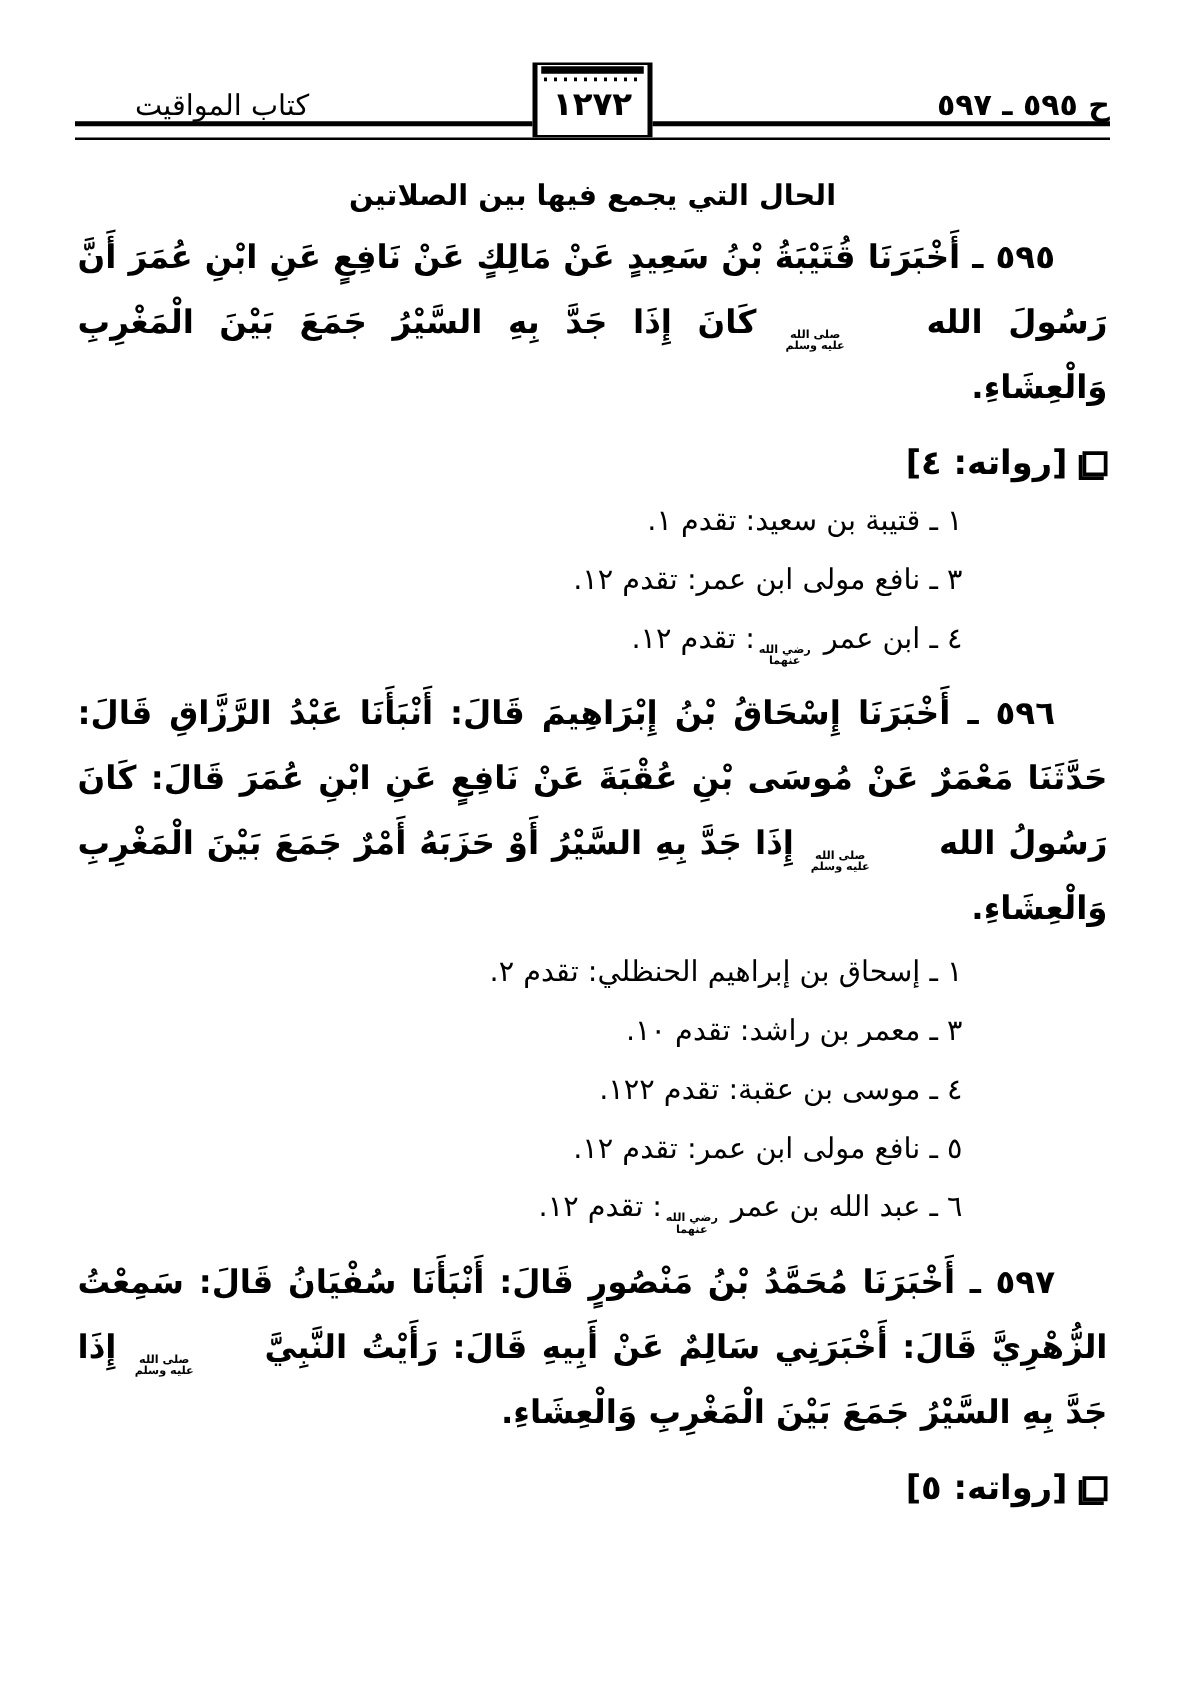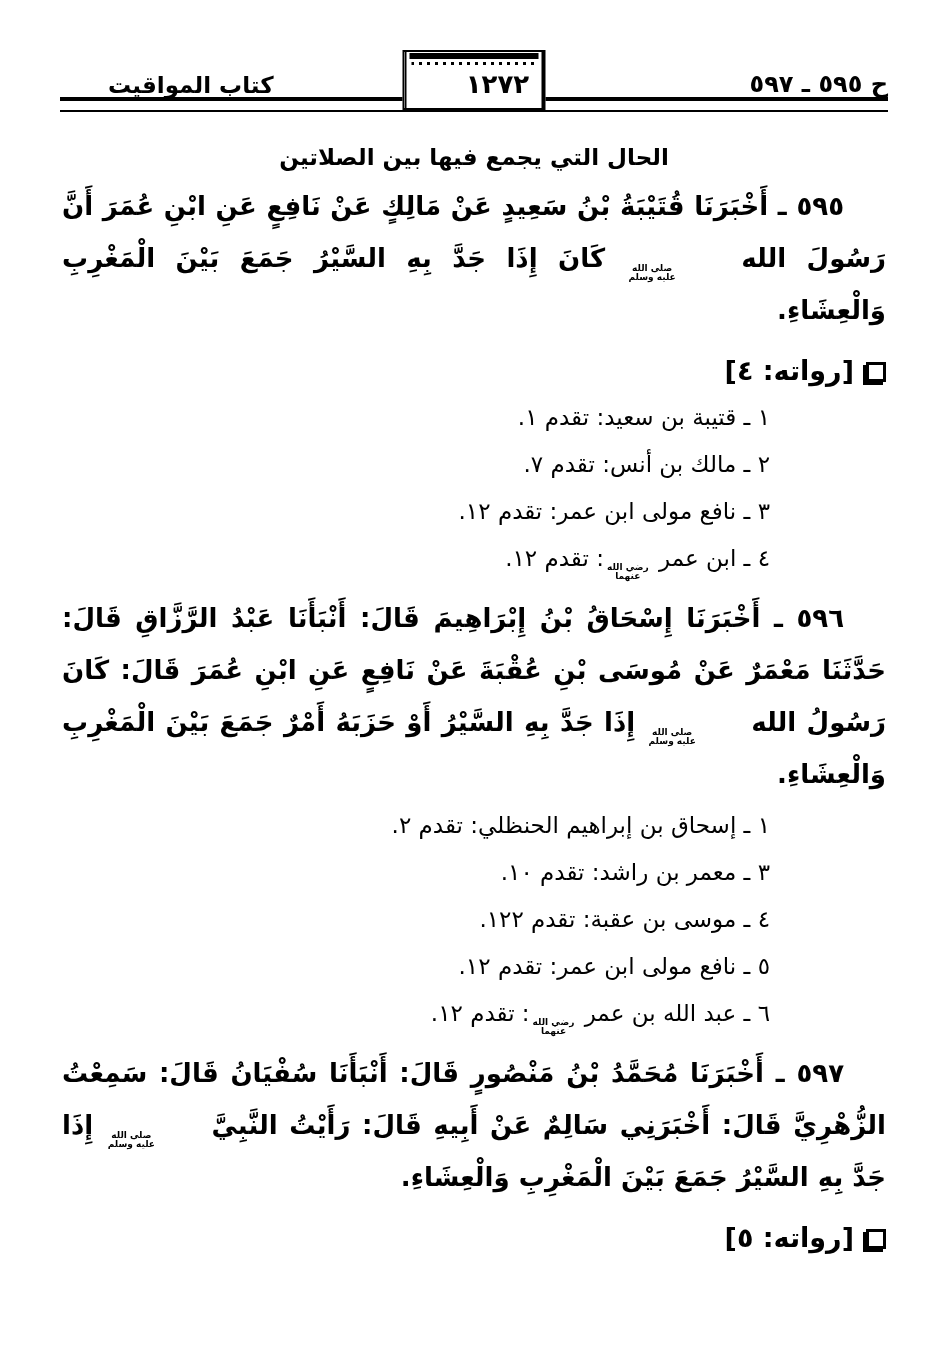--- a/index.html
+++ b/index.html
@@ -10,26 +10,26 @@
     color:#000;
     font-family:"DejaVu Sans", sans-serif;
     overflow:hidden;
     margin:0 auto;
   }
   
   .hdr{position:relative;height:114px;margin:0 60px;}
   .hdr-rule{position:absolute;bottom:2px;left:0;right:0;height:9px;
     border-top:4px solid #000;border-bottom:2px solid #000;}
   .hdr-right{position:absolute;right:0;bottom:16px;font-weight:bold;font-size:24px;direction:rtl;margin-left:44px;}
-  .hdr-left{position:absolute;left:48px;bottom:16px;font-weight:bold;font-size:23px;direction:rtl;}
+  .hdr-left{position:absolute;left:48px;bottom:16px;font-weight:normal;font-size:23px;direction:rtl;}
   .pagenum-box{
     position:absolute;left:50%;transform:translateX(-50%);bottom:4px;
     width:92px;height:56px;background:#fff;border:2px solid #000;
     box-shadow:inset 4px 0 0 -2px #000, inset -4px 0 0 -2px #000;
-    text-align:center;z-index:2;padding-left:47px;
+    text-align:center;z-index:2;
   }
   .pagenum-box::before{content:"";position:absolute;top:1px;left:5px;right:5px;height:6px;background:#000;}
   .pagenum-box::after{content:"";position:absolute;top:10px;left:7px;right:7px;height:3px;
     background:repeating-linear-gradient(90deg,#000 0 3px,transparent 3px 8px);}
   .pagenum{display:block;margin-top:17px;font-weight:bold;font-size:26px;letter-spacing:2px;}
   
   .content{margin:0 62px;direction:rtl;}
   .title{text-align:center;font-weight:bold;font-size:23px;margin:30px 0 8px;}
   .hadith{
     font-weight:bold;font-size:26px;line-height:52px;
@@ -63,21 +63,20 @@
     <h1 class="title">الحال التي يجمع فيها بين الصلاتين</h1>
     <div id="sections">
   <section>
     <p class="hadith"><span>٥٩٥ ـ أَخْبَرَنَا قُتَيْبَةُ بْنُ سَعِيدٍ عَنْ مَالِكٍ عَنْ نَافِعٍ عَنِ ابْنِ عُمَرَ أَنَّ رَسُولَ الله </span><span class="hon">
               <span>صلى الله</span>
               <span>عليه وسلم</span>
             </span><span> كَانَ إِذَا جَدَّ بِهِ السَّيْرُ جَمَعَ بَيْنَ الْمَغْرِبِ وَالْعِشَاءِ.</span></p>
     <div class="rlabel"><span class="sq"></span><span>[رواته: ٤]</span></div>
     <div class="rlist">
             <div class="ritem"><span>١ ـ قتيبة بن سعيد: تقدم ١.</span></div>
-            <div class="ritem"><span>٢ ـ مالك بن أنس: تقدم ٧.</span></div>
             <div class="ritem"><span>٣ ـ نافع مولى ابن عمر: تقدم ١٢.</span></div>
             <div class="ritem"><span>٤ ـ ابن عمر</span> <span class="hon">
                 <span>رضي الله</span>
                 <span>عنهما</span>
               </span><span>: تقدم ١٢.</span></div>
           </div>
   </section>
 
   <section>
     <p class="hadith"><span>٥٩٦ ـ أَخْبَرَنَا إِسْحَاقُ بْنُ إِبْرَاهِيمَ قَالَ: أَنْبَأَنَا عَبْدُ الرَّزَّاقِ قَالَ: حَدَّثَنَا مَعْمَرٌ عَنْ مُوسَى بْنِ عُقْبَةَ عَنْ نَافِعٍ عَنِ ابْنِ عُمَرَ قَالَ: كَانَ رَسُولُ الله </span><span class="hon">

